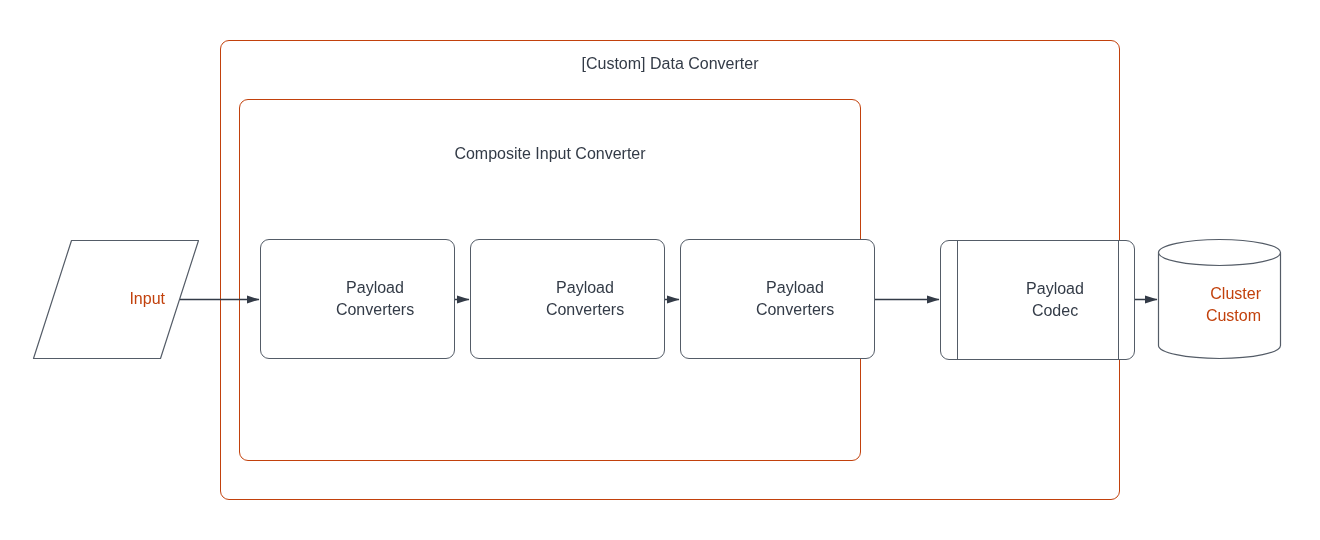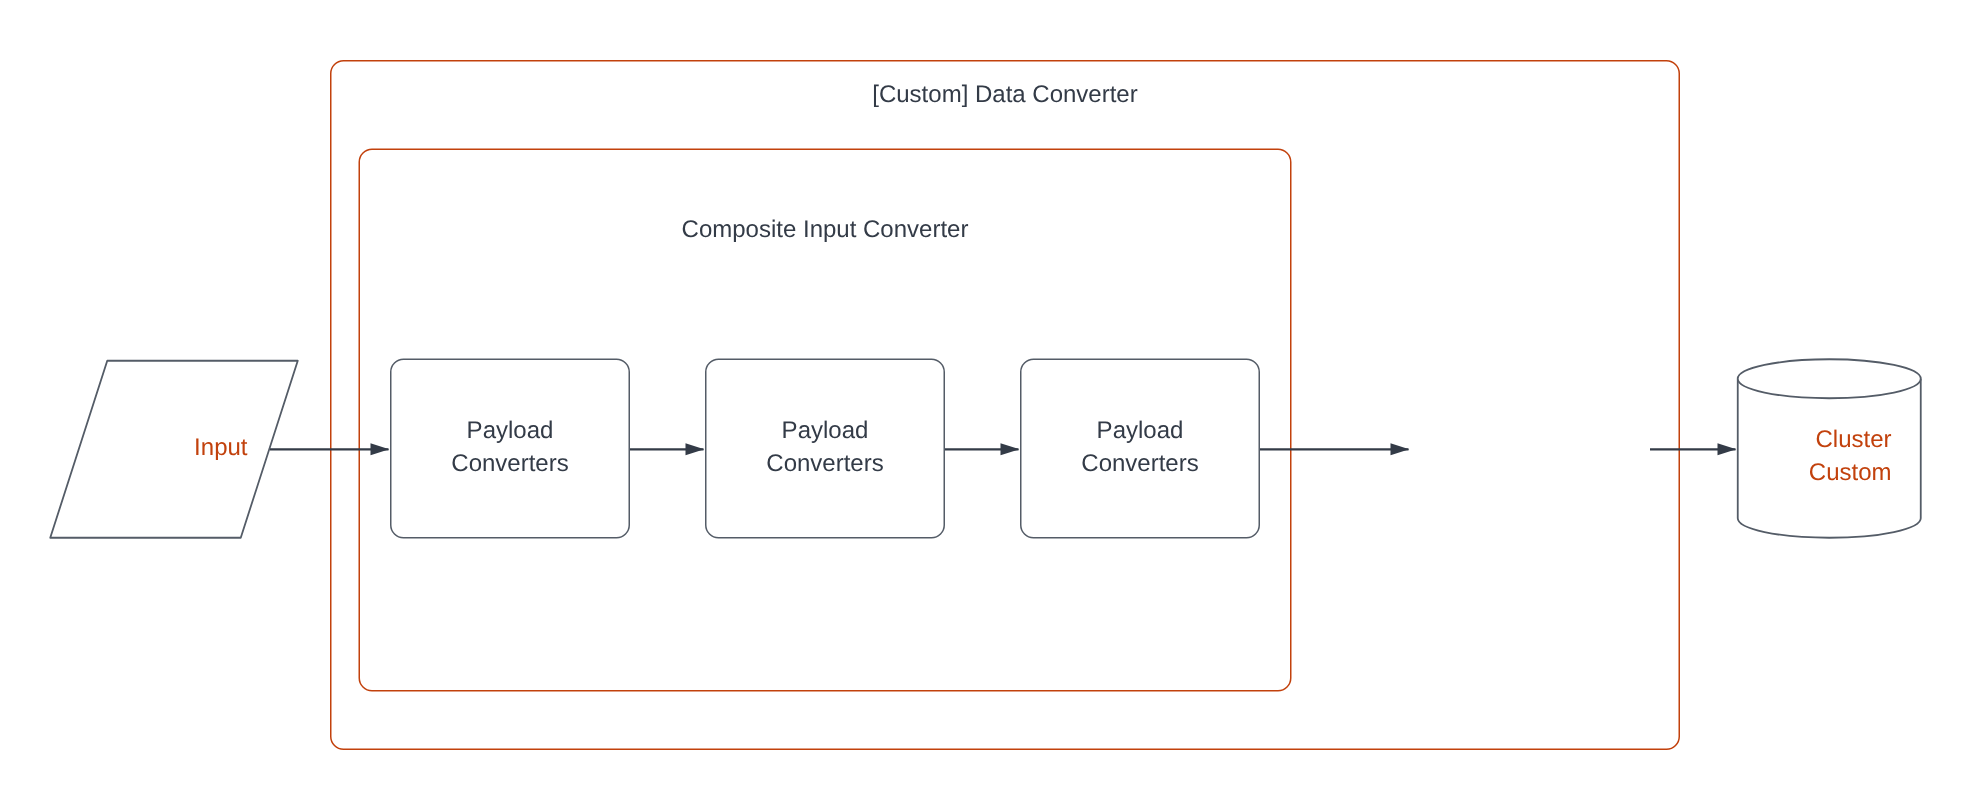--- a/index.html
+++ b/index.html
@@ -14,21 +14,21 @@
   .container-inner{left:239px;top:99px;width:620px;height:360px;}
   .container-title{
     width:100%;text-align:center;font-size:16px;line-height:19px;color:#333b47;
   }
   .container-outer .container-title{padding-top:13px;}
   .container-inner .container-title{padding-top:44px;}
   .overlay{position:absolute;left:0;top:0;width:1320px;height:540px;}
   .node-box{
     position:absolute;width:158px;height:118px;background:#ffffff;
     border:1px solid #545c67;border-radius:9px;
-    display:flex;align-items:center;justify-content:center;
+    display:flex;align-items:center;justify-content:center;padding-left:35px;
   }
   .node-box .node-label{
     width:122px;text-align:center;font-size:16px;line-height:22px;color:#333b47;
   }
   .box1{left:260px;top:239px;}
   .box2{left:470px;top:239px;}
   .box3{left:680px;top:239px;}
   .codec{left:940px;top:240px;}
   .codec .node-label{width:92px;}
   .codec-line{
@@ -76,17 +76,22 @@
   <div class="node-box box1">
     <div class="node-label">Payload Converters</div>
   </div>
   <div class="node-box box2">
     <div class="node-label">Payload Converters</div>
   </div>
   <div class="node-box box3">
     <div class="node-label">Payload Converters</div>
   </div>
 
+  <div class="node-box codec">
+    <div class="codec-line codec-line-left"></div>
+    <div class="codec-line codec-line-right"></div>
+    <div class="node-label">Payload Codec</div>
+  </div>
 
   <div class="float-label input-label">Input</div>
   <div class="float-label storage-label">Cluster Custom</div>
 
 </div>
 
 </body></html>

